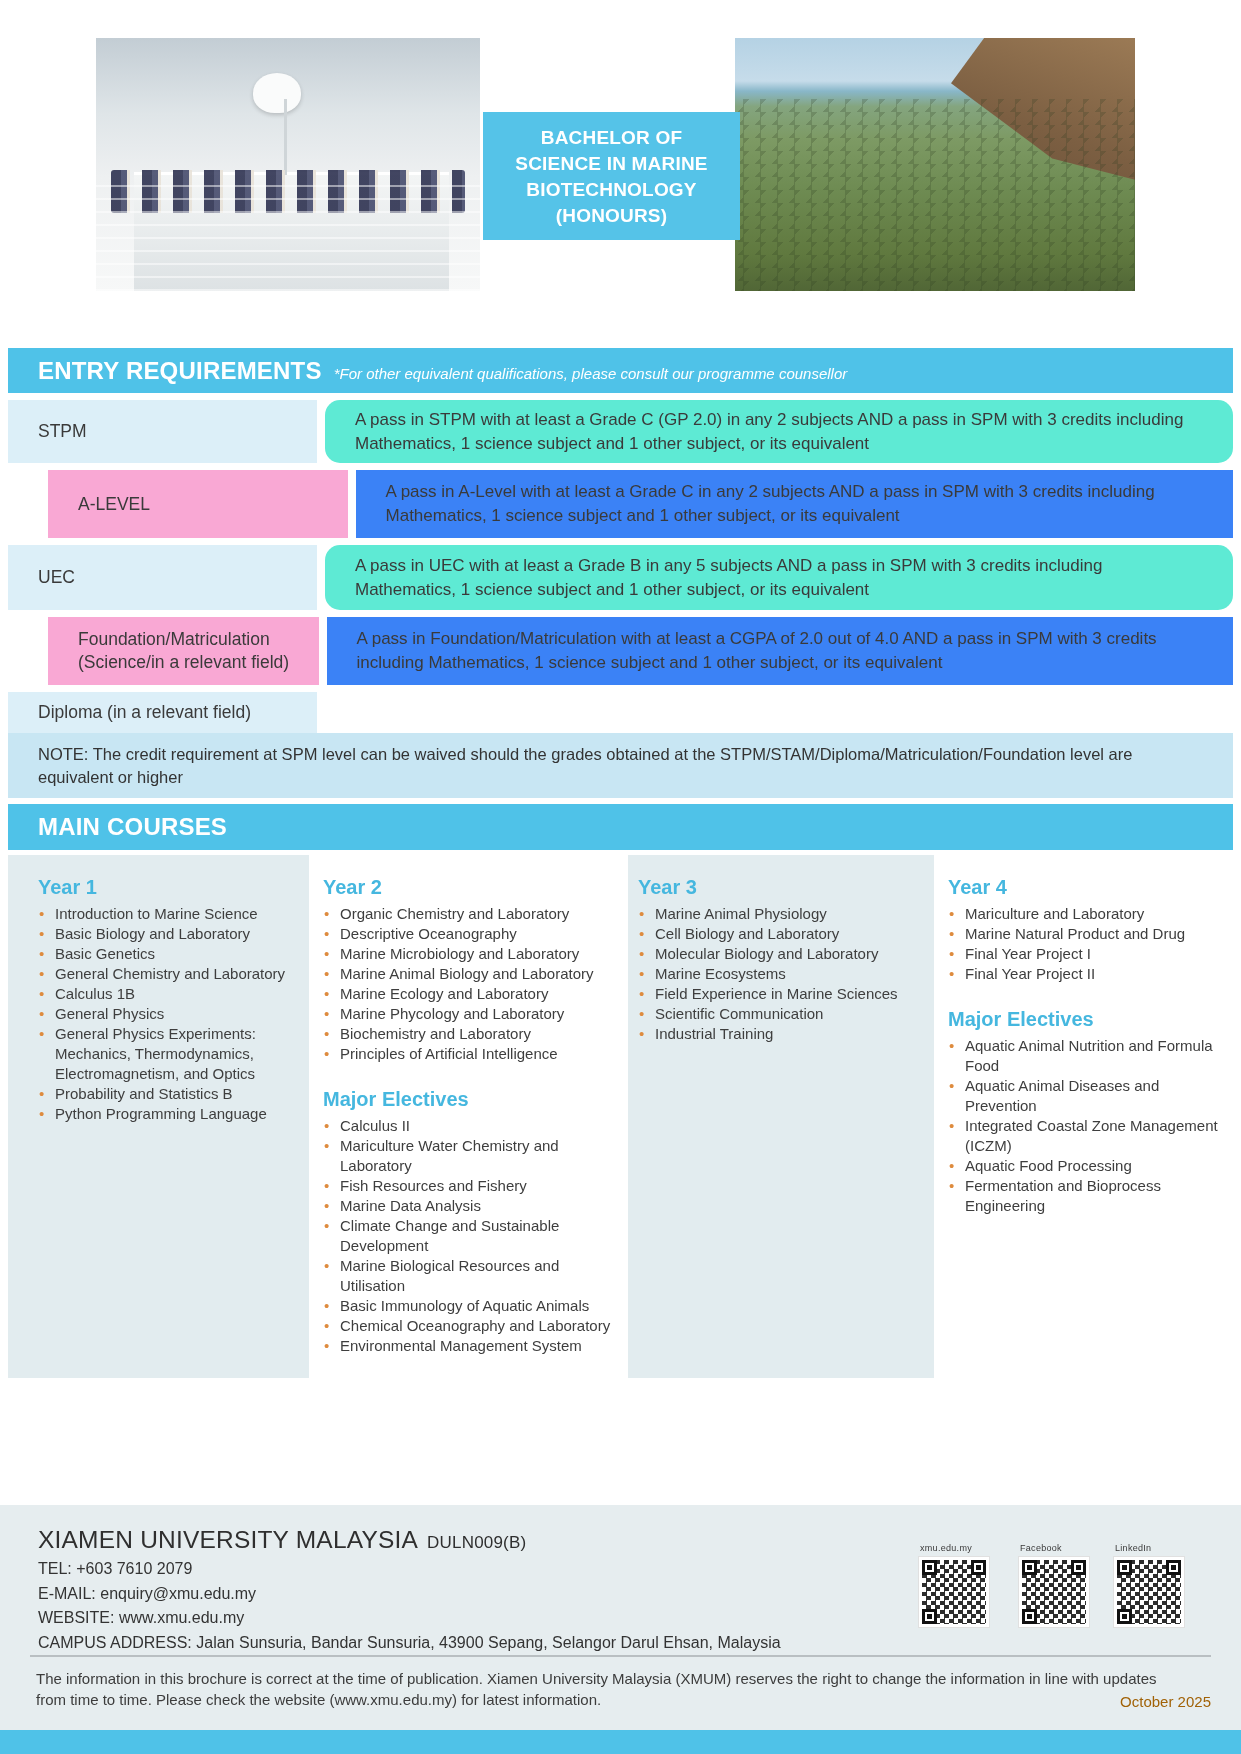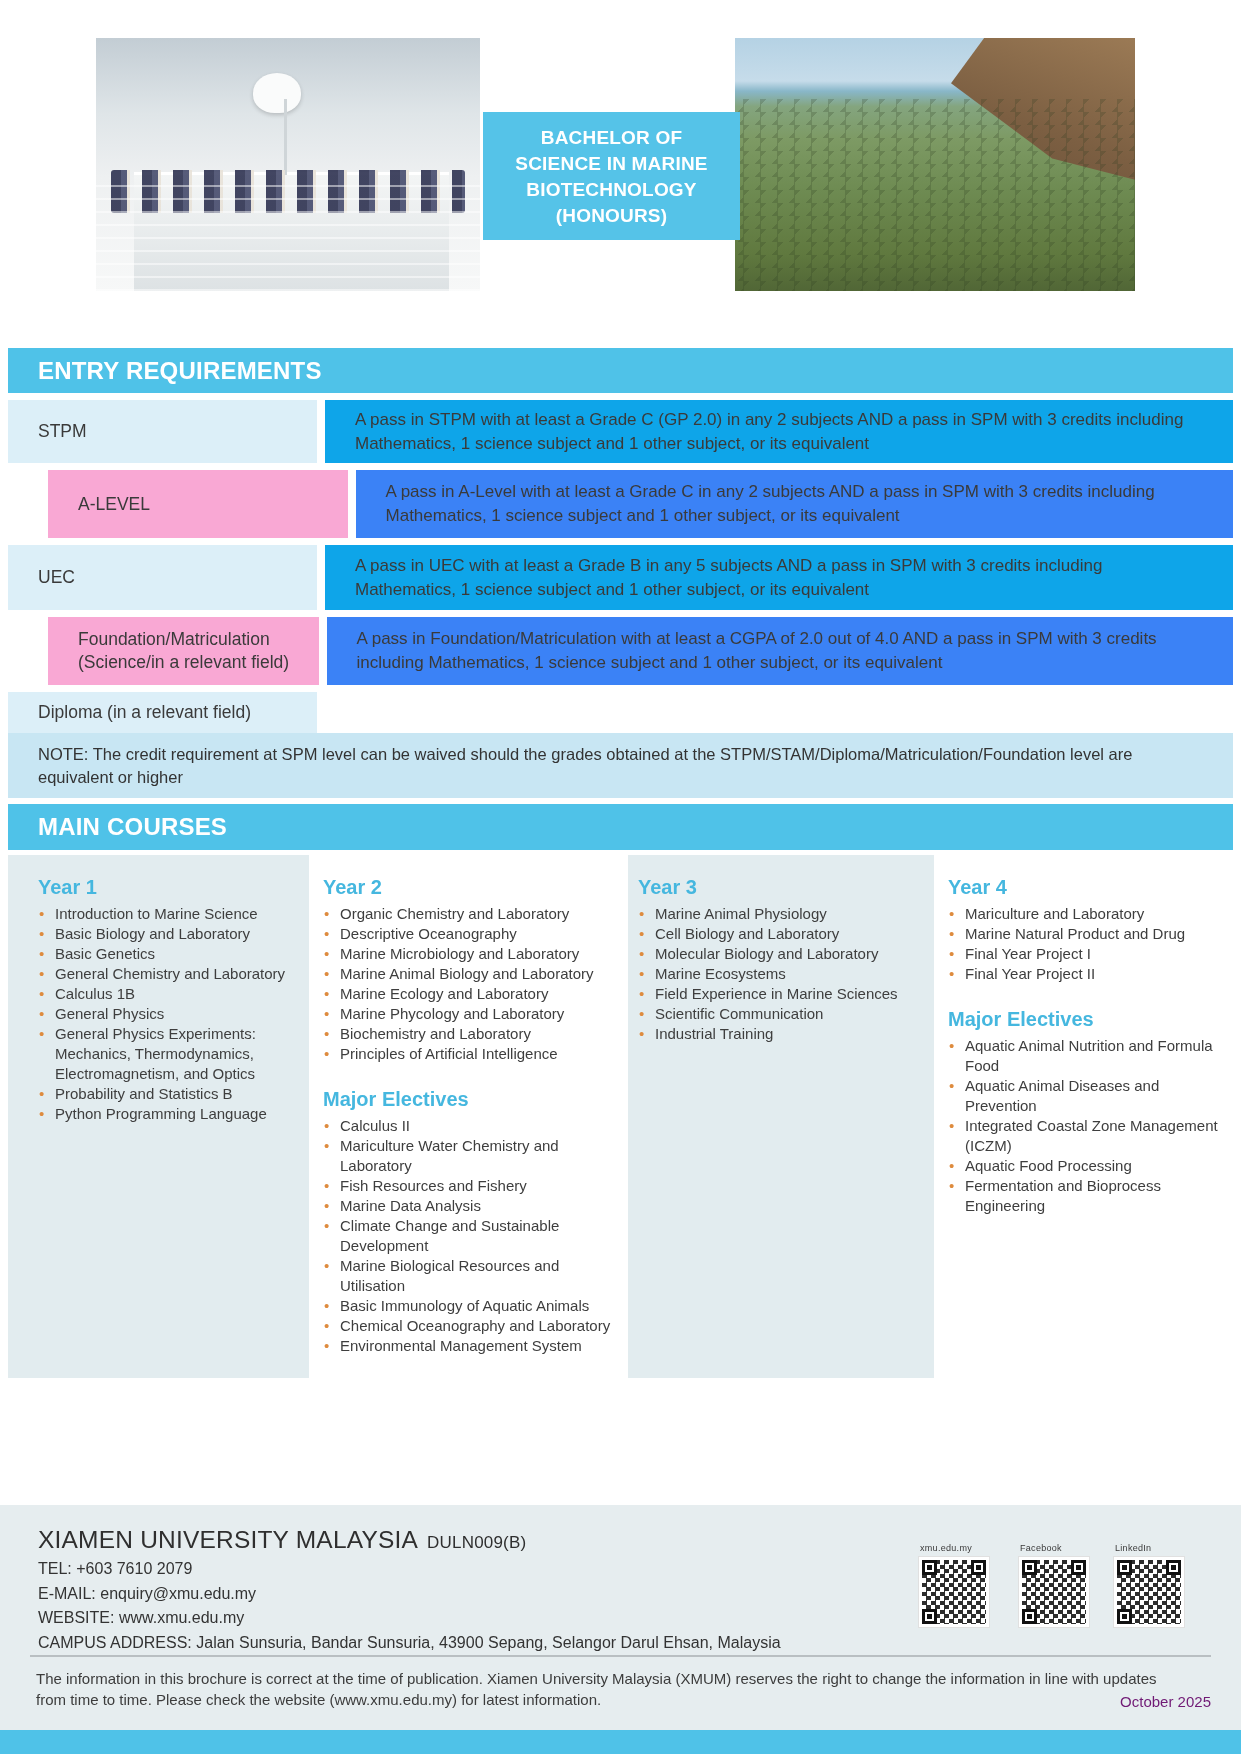--- a/index.html
+++ b/index.html
@@ -41,21 +41,21 @@
   .bar-title { font-size:24px; font-weight:bold; letter-spacing:.2px; align-self:center; }
   .bar-sub { font-size:15px; font-style:italic; margin-left:12px; align-self:center; padding-top:6px; }
 
   
   .req-table { position:absolute; left:8px; top:400px; width:1225px; }
   .req-row { display:flex; margin-bottom:7px; }
   .cell { box-sizing:border-box; display:flex; align-items:center; }
   .cell-label { width:309px; margin-right:8px; padding:6px 14px 6px 30px; font-size:17.5px; line-height:23px; }
   .cell-req { width:908px; padding:6px 26px 6px 30px; font-size:17px; line-height:24px; }
   .row-odd  .cell-label { background:#dceff8; }
-  .row-odd  .cell-req   { background:#0ea5e9; }
+  .row-odd  .cell-req   { background:#5eead4;border-radius:15px; }
   .row-even .cell-label { background:#f9a8d4;margin-left:40px; }
   .row-even .cell-req   { background:#3b82f6; }
   .h1 { min-height:63px; } .h2 { min-height:68px; } .h3 { min-height:65px; }
   .h4 { min-height:68px; } .h5 { min-height:41px; }
 
   .note-box { position:absolute; left:8px; top:733px; width:1225px; height:65px; background:#c8e6f3;
     box-sizing:border-box; padding:10px 40px 0 30px; font-size:16.5px; line-height:23px; color:#333; }
 
   
   .courses { position:absolute; top:855px; left:0; width:992px; height:523px; }
@@ -79,21 +79,21 @@
   .qr-item { position:absolute; top:0; width:78px; }
   .qr-item .qr-label { font-size:9px; color:#3a3a3a; margin:0 0 3px 2px; letter-spacing:.3px; }
   .qr { position:relative; width:72px; height:72px; background:#ffffff; box-shadow:0 0 0 1px #e0e0e0 inset; }
   .qr .pat { position:absolute; inset:4px; opacity:.92;
     background:repeating-conic-gradient(#1b1b1b 0% 25%, #ffffff 0% 50%) 0 0/9px 9px; }
   .qr .f { position:absolute; width:15px; height:15px; border:3px solid #111; background:#fff; box-sizing:border-box; }
   .qr .f::after { content:""; position:absolute; inset:2px; background:#111; }
   .qr .f-tl { top:4px; left:4px; } .qr .f-tr { top:4px; right:4px; } .qr .f-bl { bottom:4px; left:4px; }
   .f-divider { position:absolute; left:30px; top:150px; width:1181px; height:2px; background:#b9bfc2; }
   .f-disclaimer { position:absolute; left:36px; top:163px; width:1145px; font-size:15px; line-height:21px; color:#3c3c3c; }
-  .f-date { position:absolute; right:30px; top:188px; font-size:15px; color:#701a75; }
+  .f-date { position:absolute; right:30px; top:188px; font-size:15px; color:#a16207; }
   .bottom-bar { position:absolute; left:0; top:1730px; width:1241px; height:24px; background:#4fc2e8; }
 </style>
 </head>
 <body>
 
 <div class="page">
 
   <div>
     <div class="photo photo-left">
       <div class="ship-structure"></div>
@@ -109,20 +109,21 @@
     <div class="title-box">
       <div>BACHELOR OF</div>
       <div>SCIENCE IN MARINE</div>
       <div>BIOTECHNOLOGY</div>
       <div>(HONOURS)</div>
     </div>
   </div>
 
   <div class="bar bar-entry">
     <span class="bar-title">ENTRY REQUIREMENTS</span>
+    <span class="bar-sub">*For other equivalent qualifications, please consult our programme counsellor</span>
   </div>
 
   <div class="req-table">
     <div class="req-row row-odd">
       <div class="cell cell-label h1">
           <span>STPM</span>
         </div>
       <div class="cell cell-req h1">
           <span>A pass in STPM with at least a Grade C (GP 2.0) in any 2 subjects AND a pass in SPM with 3 credits including Mathematics, 1 science subject and 1 other subject, or its equivalent</span>
         </div>

